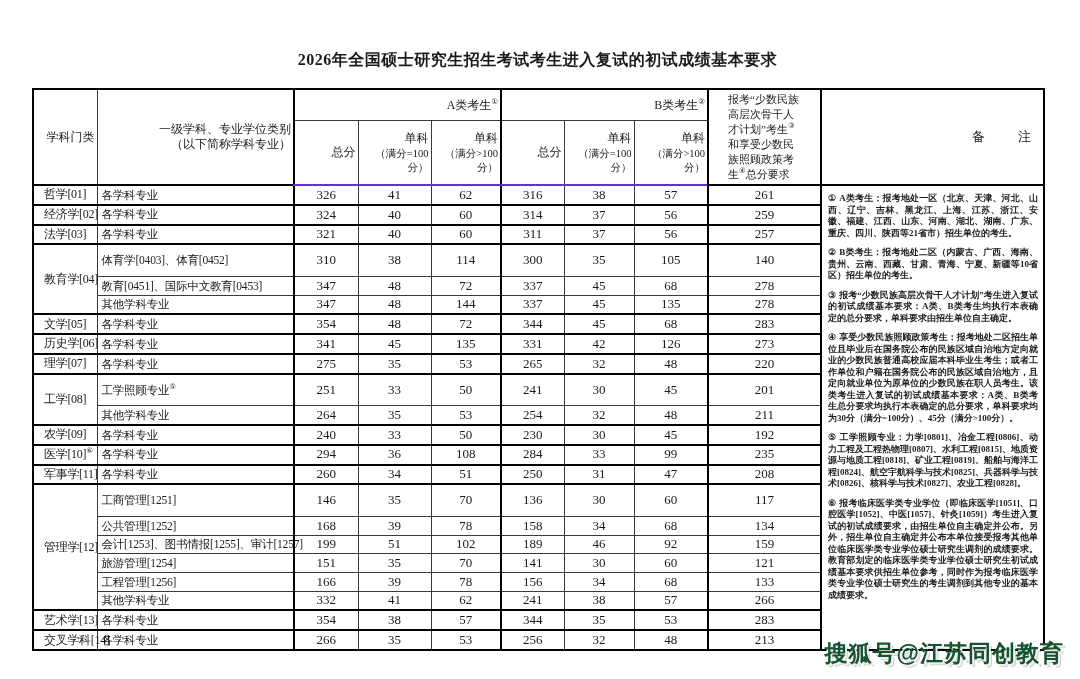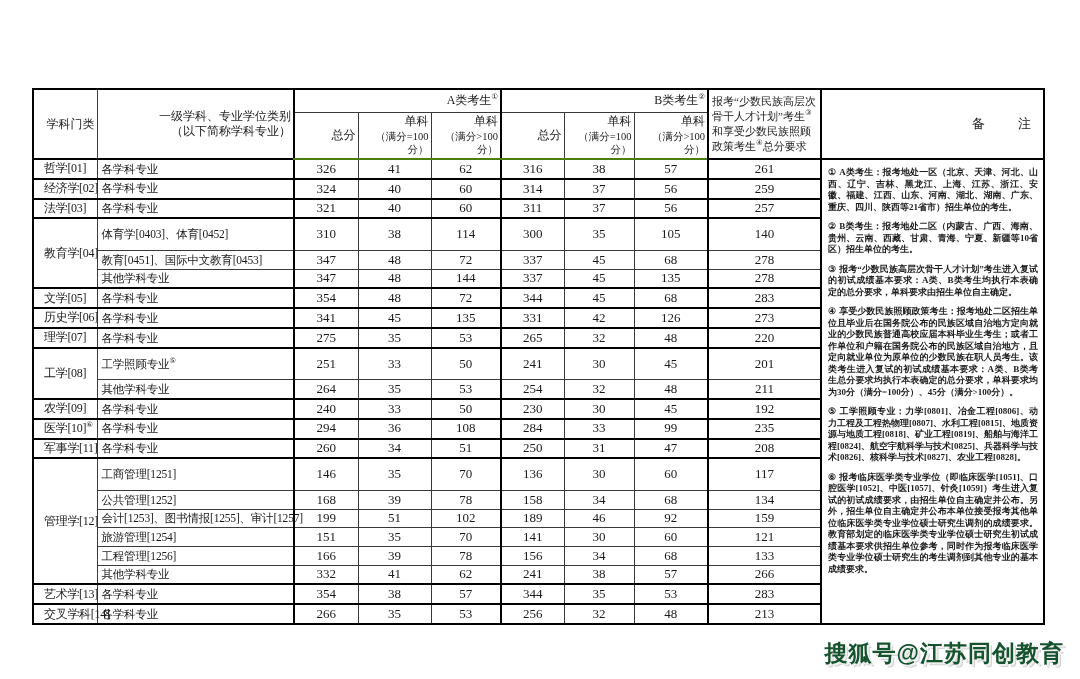--- a/index.html
+++ b/index.html
@@ -7,43 +7,44 @@
         font-family:"Liberation Serif","DejaVu Serif",serif;color:#1a1a1a;}
   .doc-title{position:absolute;left:32px;top:50px;width:1011px;text-align:center;
         font-size:16px;font-weight:bold;letter-spacing:.5px;}
   table.score-table{position:absolute;left:32px;top:88px;width:1011px;height:537px;
         table-layout:fixed;border-collapse:collapse;border:2px solid #000;}
   .score-table td{border:1px solid #3a3a3a;padding:0 2px;vertical-align:middle;
         font-size:12px;line-height:1.25;}
   
   .bl2{border-left:2px solid #000 !important;}
   tr.gs > td{border-top:2px solid #000;}
-  thead tr.sub td{border-bottom:2px solid #4d7c0f;}
+  thead tr.sub td{border-bottom:2px solid #6d28d9;}
   thead td{text-align:right;font-size:12px;}
   td.cat{white-space:nowrap;padding-left:10px;text-align:left;font-size:12px;letter-spacing:-.3px;}
   td.disc{white-space:nowrap;padding-left:4px;text-align:left;font-size:11.5px;letter-spacing:-.2px;border-radius:6px;}
   td.num{text-align:center;font-size:13px;}
   .cap{display:block;font-size:10.5px;margin-top:1px;}
   sup{font-size:7.5px;vertical-align:super;line-height:0;}
-  td.minor-head{text-align:left;font-size:11px;line-height:15px;padding:2px 3px;vertical-align:middle;}
+  td.minor-head{text-align:left;font-size:11px;line-height:15px;padding:2px 19px;vertical-align:middle;}
   td.remarks-head{letter-spacing:10px;font-size:13px;}
   td.remarks-cell{vertical-align:top;padding:7px 5px 4px 6px;text-align:left;}
   .note{font-size:9px;line-height:11.5px;font-weight:bold;color:#1d1d1d;
         margin:0 0 8px 0;text-align:justify;}
   .note .mk{margin-right:3px;}
   .watermark{position:absolute;right:16px;top:638px;font-size:23px;font-weight:bold;
         color:#14532d;letter-spacing:1px;white-space:nowrap;
         text-shadow:2px 2px 0 #efefef,3px 3px 0 rgba(0,0,0,.18);
         font-family:"Liberation Sans","DejaVu Sans",sans-serif;}
 </style>
 </head>
 <body>
 
 <div class="page">
 
+  <div class="doc-title">2026年全国硕士研究生招生考试考生进入复试的初试成绩基本要求</div>
 
   <table class="score-table">
     <colgroup>
       <col style="width:64px">
         <col style="width:197px">
       <col style="width:64px">
         <col style="width:73px">
         <col style="width:70px">
       <col style="width:63px">
         <col style="width:70px">

